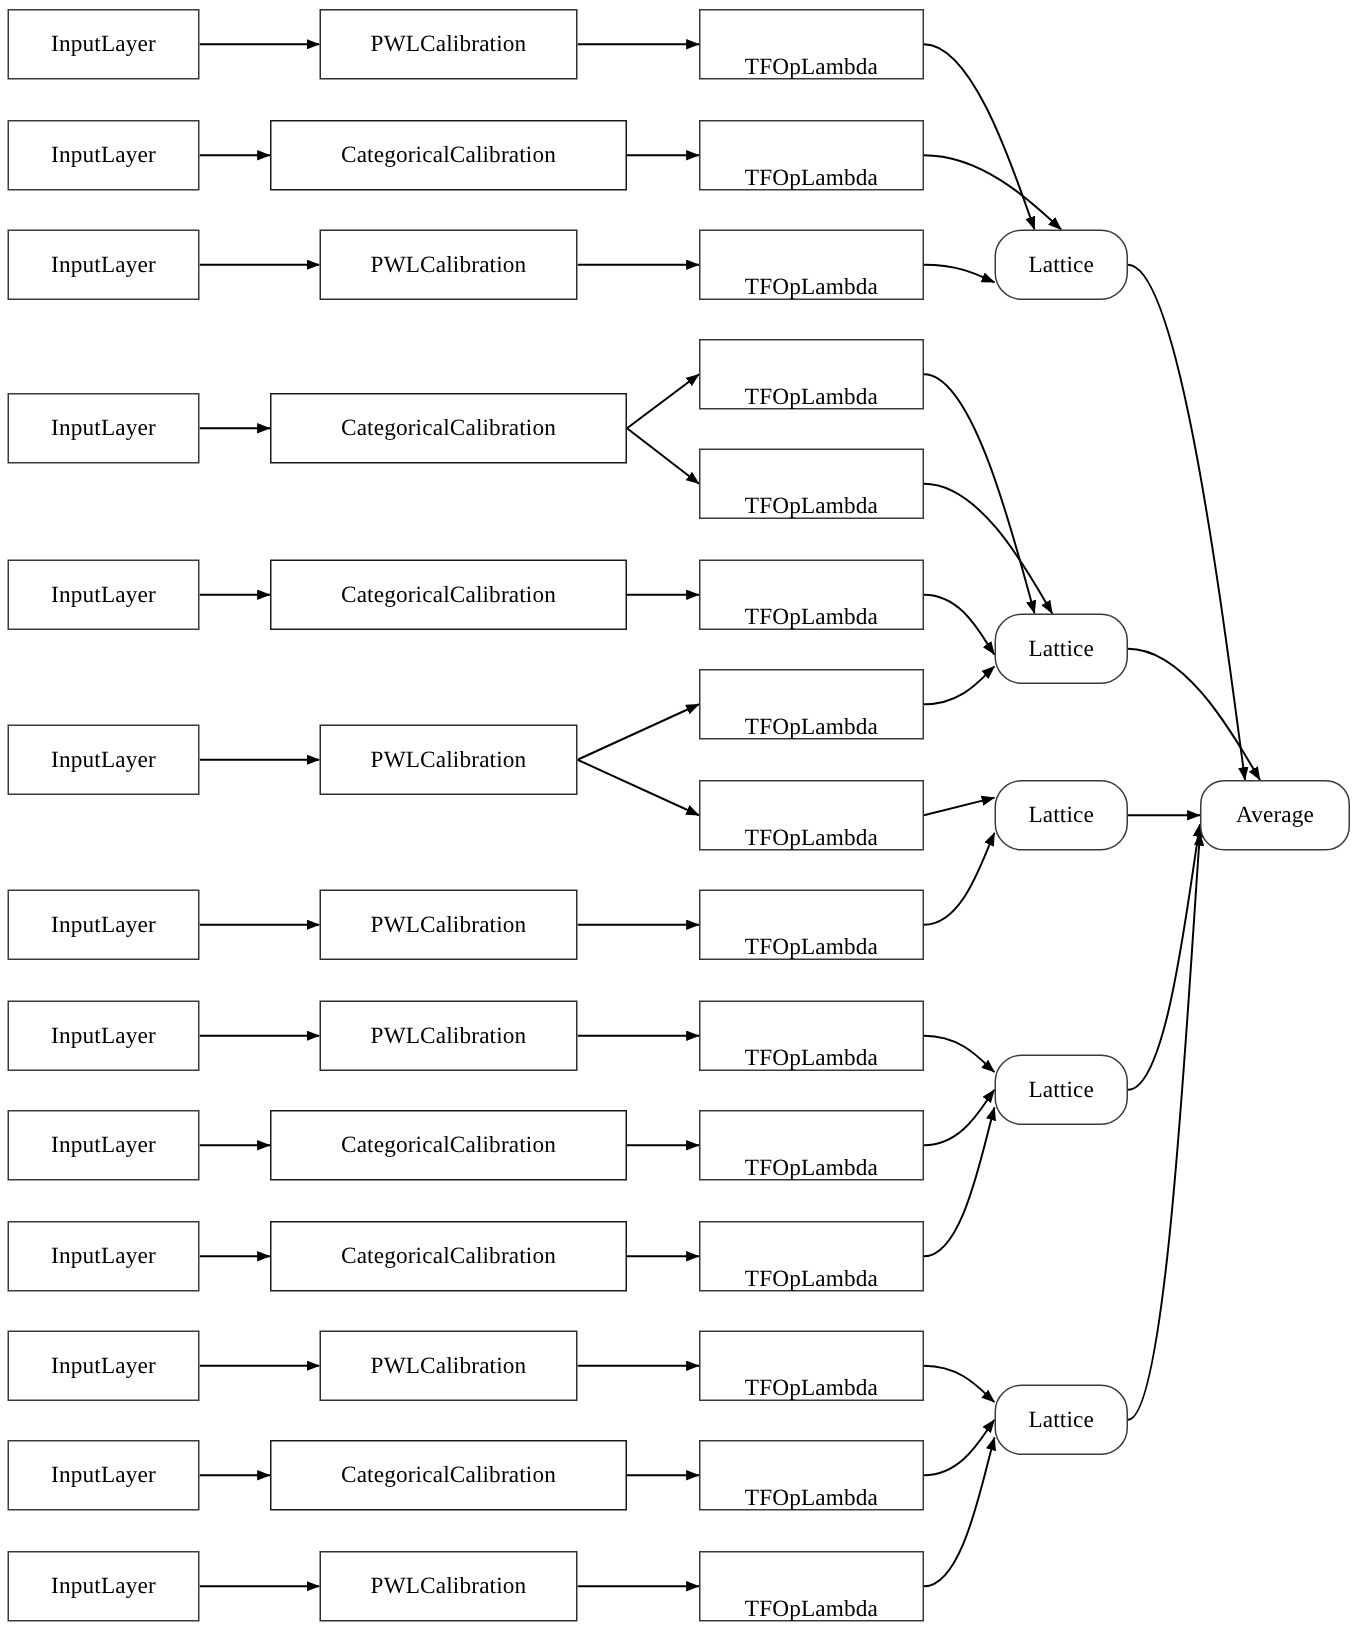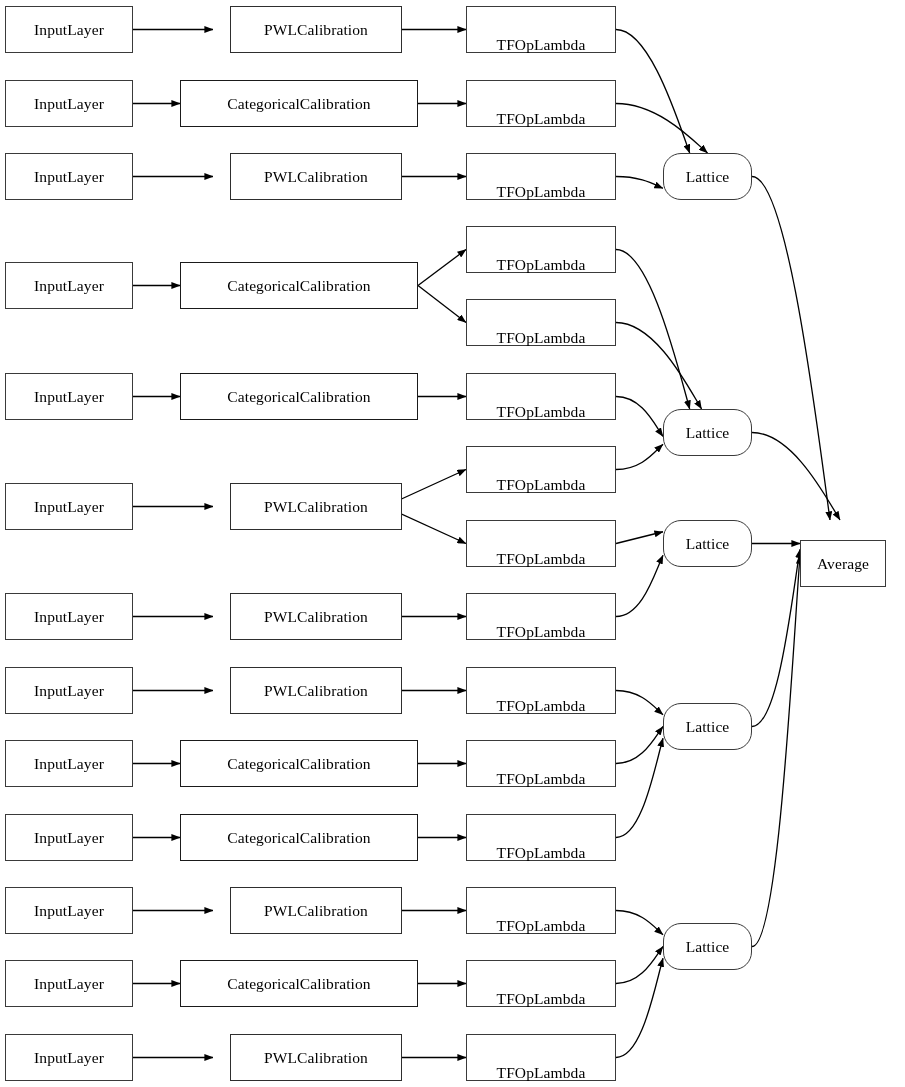--- a/index.html
+++ b/index.html
@@ -36,21 +36,21 @@
     color: #000000;
     white-space: nowrap;
     z-index: 2;
   }
   .node-label {
     font-size: 15.5px;
     line-height: 1;
     letter-spacing: 0.1px;
   }
   .n-input   { border-color: #3a3a3a; }
-  .n-pwl     { border-color: #2e2e2e; margin-left: 17px; }
+  .n-pwl     { border-color: #2e2e2e; }
   .n-tfop    { border-color: #3a3a3a; align-items: flex-end; }
   .n-lattice { border-color: #3a3a3a; border-radius: 18px; }
   .n-average { border-color: #3a3a3a; }
 </style>
 </head>
 <body>
 
 <div id="canvas">
   <svg id="edge-layer" viewBox="0 0 905 1087" width="905" height="1087" xmlns="http://www.w3.org/2000/svg">
     <defs>
@@ -241,17 +241,17 @@
       </div>
       <div class="node n-lattice" style="left: 663px; top: 520px; width: 89px; height: 47px;">
         <span class="node-label">Lattice</span>
       </div>
       <div class="node n-lattice" style="left: 663px; top: 703px; width: 89px; height: 47px;">
         <span class="node-label">Lattice</span>
       </div>
       <div class="node n-lattice" style="left: 663px; top: 923px; width: 89px; height: 47px;">
         <span class="node-label">Lattice</span>
       </div>
-      <div class="node n-average" style="left: 800px; top: 540px; width: 86px; height: 47px;">
+      <div class="node n-average" style="left: 800px; top: 520px; width: 100px; height: 47px; border-radius: 16px;">
         <span class="node-label">Average</span>
       </div>
     </div>
 </div>
 
 </body></html>

